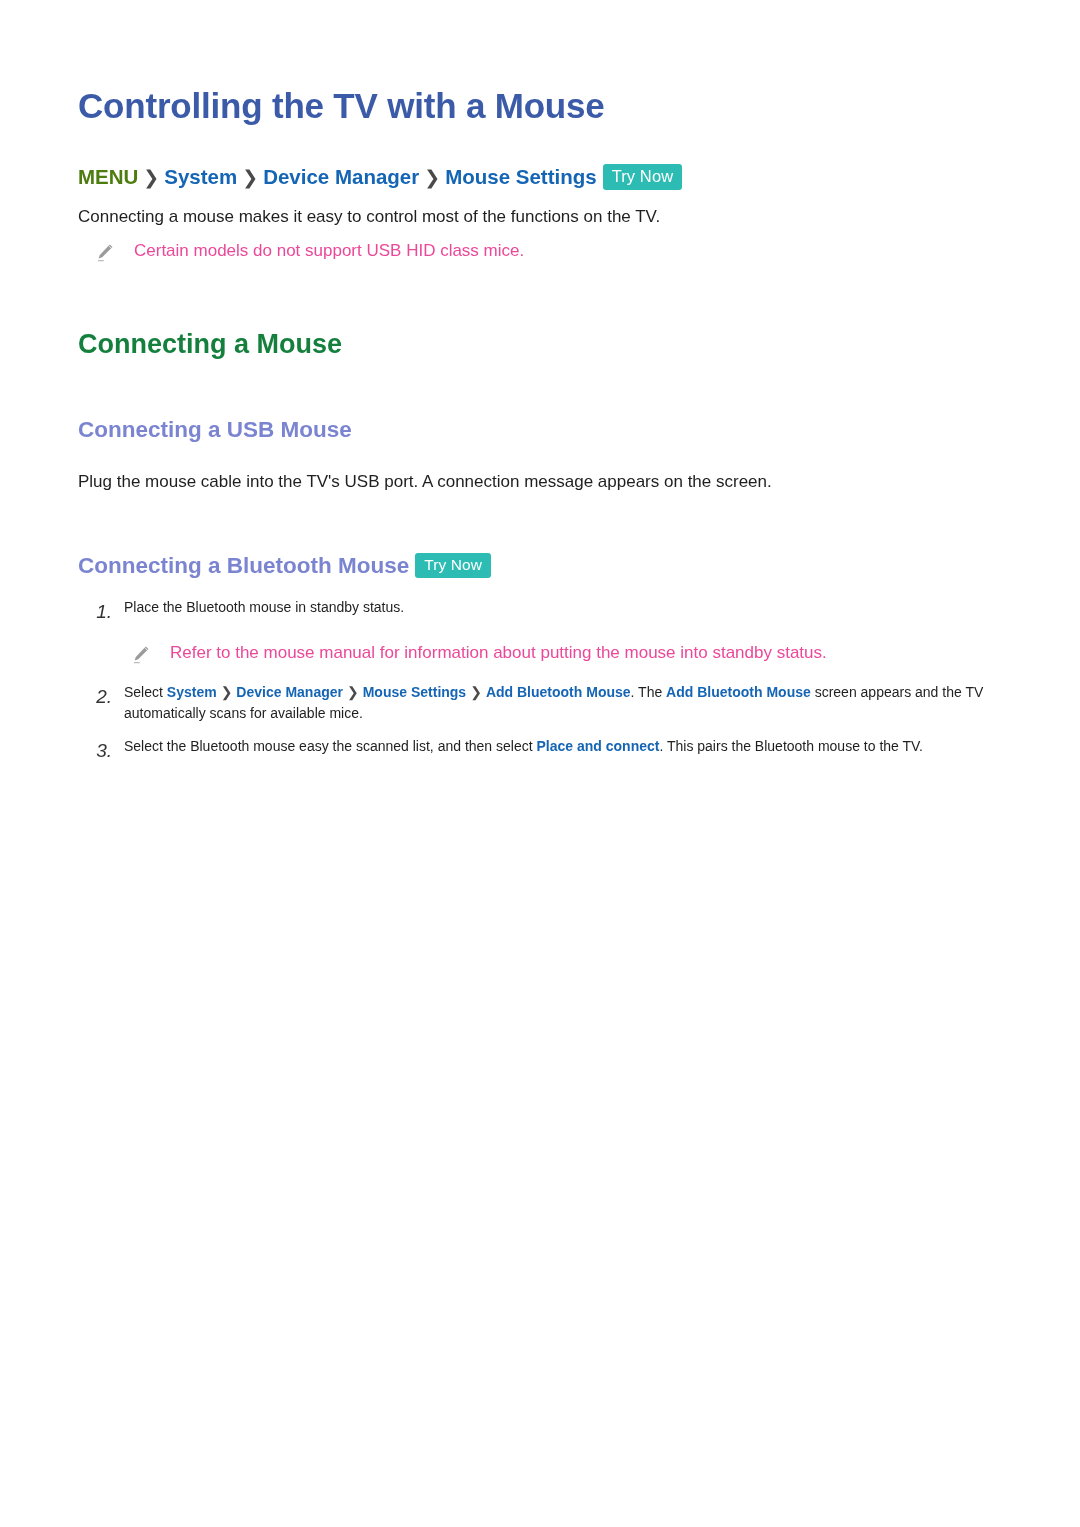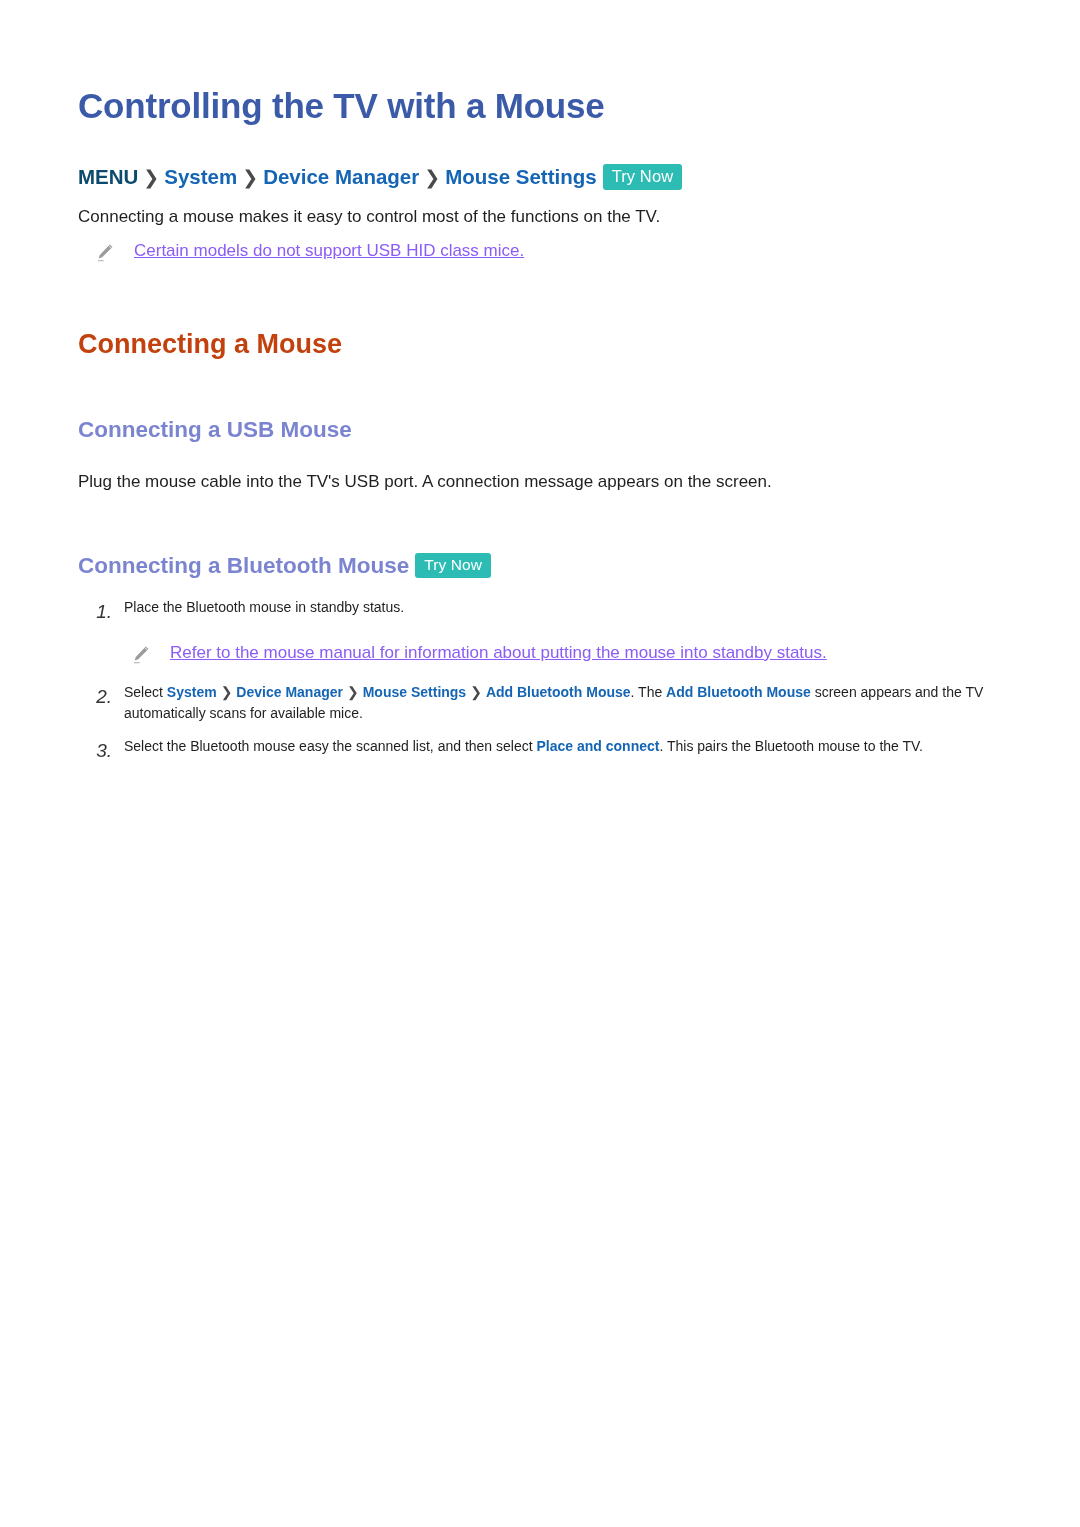--- a/index.html
+++ b/index.html
@@ -34,21 +34,21 @@
   }
 
   
   .breadcrumb {
     font-size: 20.5px;
     font-weight: bold;
     line-height: 1.2;
     margin: 0 0 14px 0;
     white-space: nowrap;
   }
-  .bc-menu  { color: #0c4a6e; }
+  .bc-menu  { color: #4d7c0f; }
   .bc-item  { color: #1565b5; }
   .bc-sep   {
     color: #4a4a4a;
     font-weight: normal;
     padding: 0 5px;
     font-size: 19px;
   }
 
   
   .try-now {
@@ -86,30 +86,29 @@
   }
   .note .pencil {
     flex: 0 0 auto;
     width: 22px;
     height: 22px;
     margin: 3px 18px 0 16px;
   }
   .note.indented .pencil { margin-left: 52px; }
   .note-text {
     font-size: 17px;
-    color: #8b5cf6;
+    color: #ec4899;
     line-height: 1.45;
-    text-decoration: underline;
   }
 
   
   .h2 {
     font-size: 27px;
     font-weight: bold;
-    color: #c2410c;
+    color: #15803d;
     margin: 64px 0 0 0;
     line-height: 1.2;
   }
   .h3 {
     font-size: 22.5px;
     font-weight: bold;
     color: #7b84d0;
     margin: 56px 0 0 0;
     line-height: 1.2;
   }

